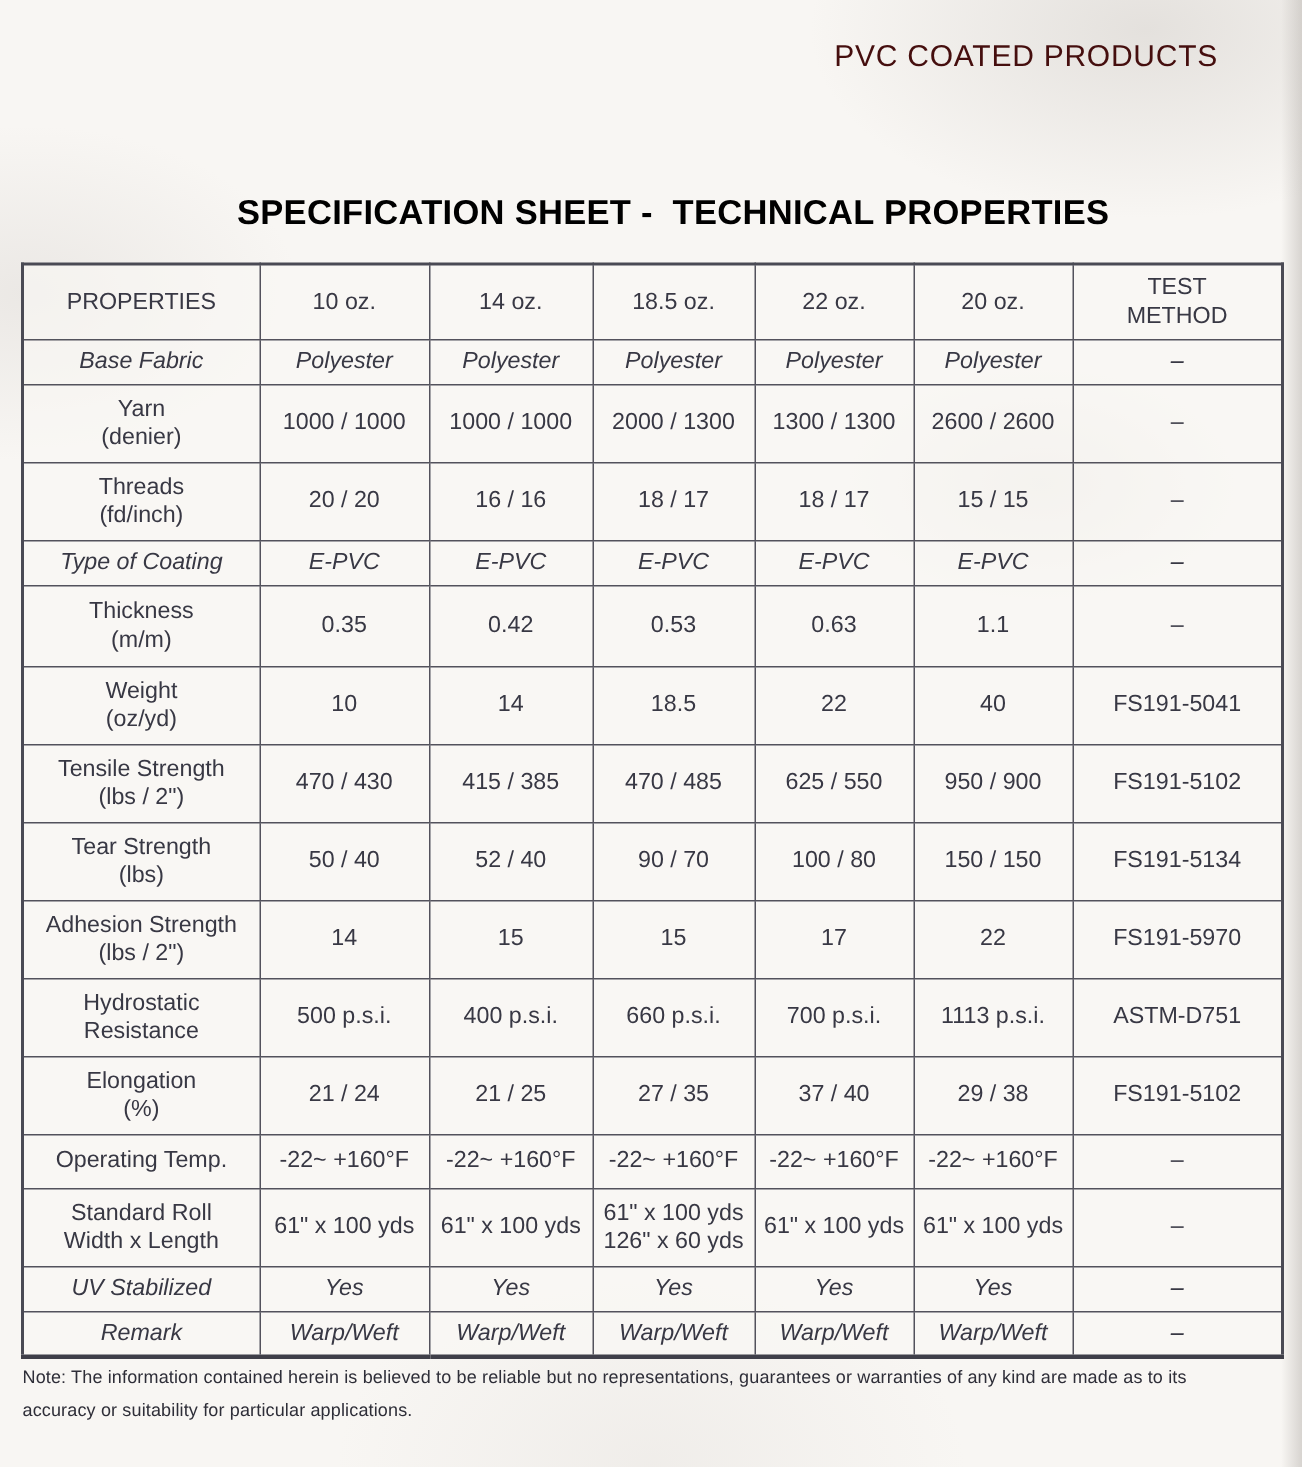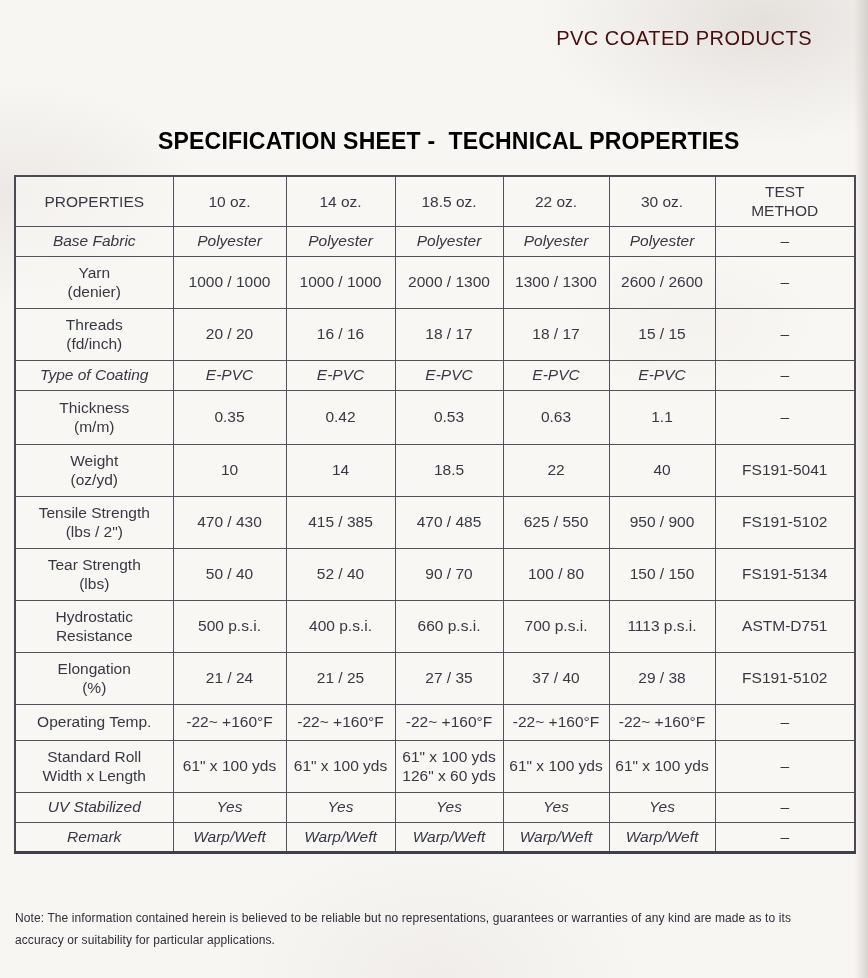--- a/index.html
+++ b/index.html
@@ -66,21 +66,21 @@
       <col style="width:106px">
     <col style="width:140px">
   </colgroup>
   <tbody>
     <tr class="h50">
       <th>PROPERTIES</th>
       <th>10 oz.</th>
       <th>14 oz.</th>
       <th>18.5 oz.</th>
       <th>22 oz.</th>
-      <th>30 oz.</th>
+      <th>20 oz.</th>
       <th>TEST
 METHOD</th>
     </tr>
     <tr class="h30">
       <td>Base Fabric</td>
       <td>Polyester</td>
       <td>Polyester</td>
       <td>Polyester</td>
       <td>Polyester</td>
       <td>Polyester</td>
@@ -149,20 +149,30 @@
       <td>Tear Strength
 (lbs)</td>
       <td>50 / 40</td>
       <td>52 / 40</td>
       <td>90 / 70</td>
       <td>100 / 80</td>
       <td>150 / 150</td>
       <td>FS191-5134</td>
     </tr>
     <tr class="h52">
+      <td>Adhesion Strength
+(lbs / 2")</td>
+      <td>14</td>
+      <td>15</td>
+      <td>15</td>
+      <td>17</td>
+      <td>22</td>
+      <td>FS191-5970</td>
+    </tr>
+    <tr class="h52">
       <td>Hydrostatic
 Resistance</td>
       <td>500 p.s.i.</td>
       <td>400 p.s.i.</td>
       <td>660 p.s.i.</td>
       <td>700 p.s.i.</td>
       <td>1113 p.s.i.</td>
       <td>ASTM-D751</td>
     </tr>
     <tr class="h52">

